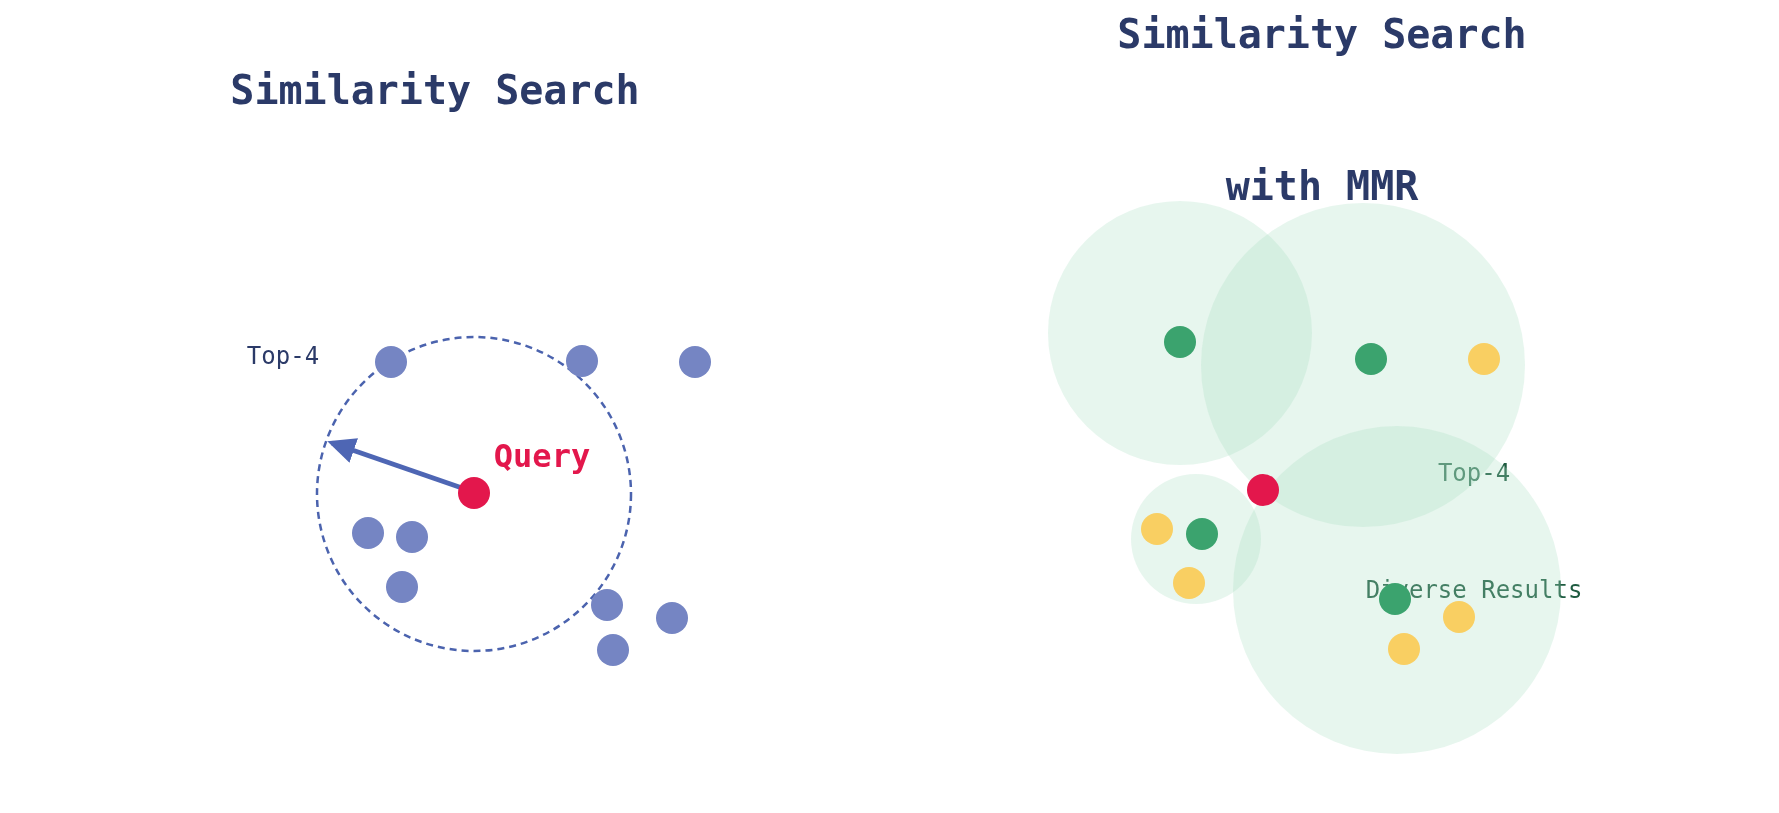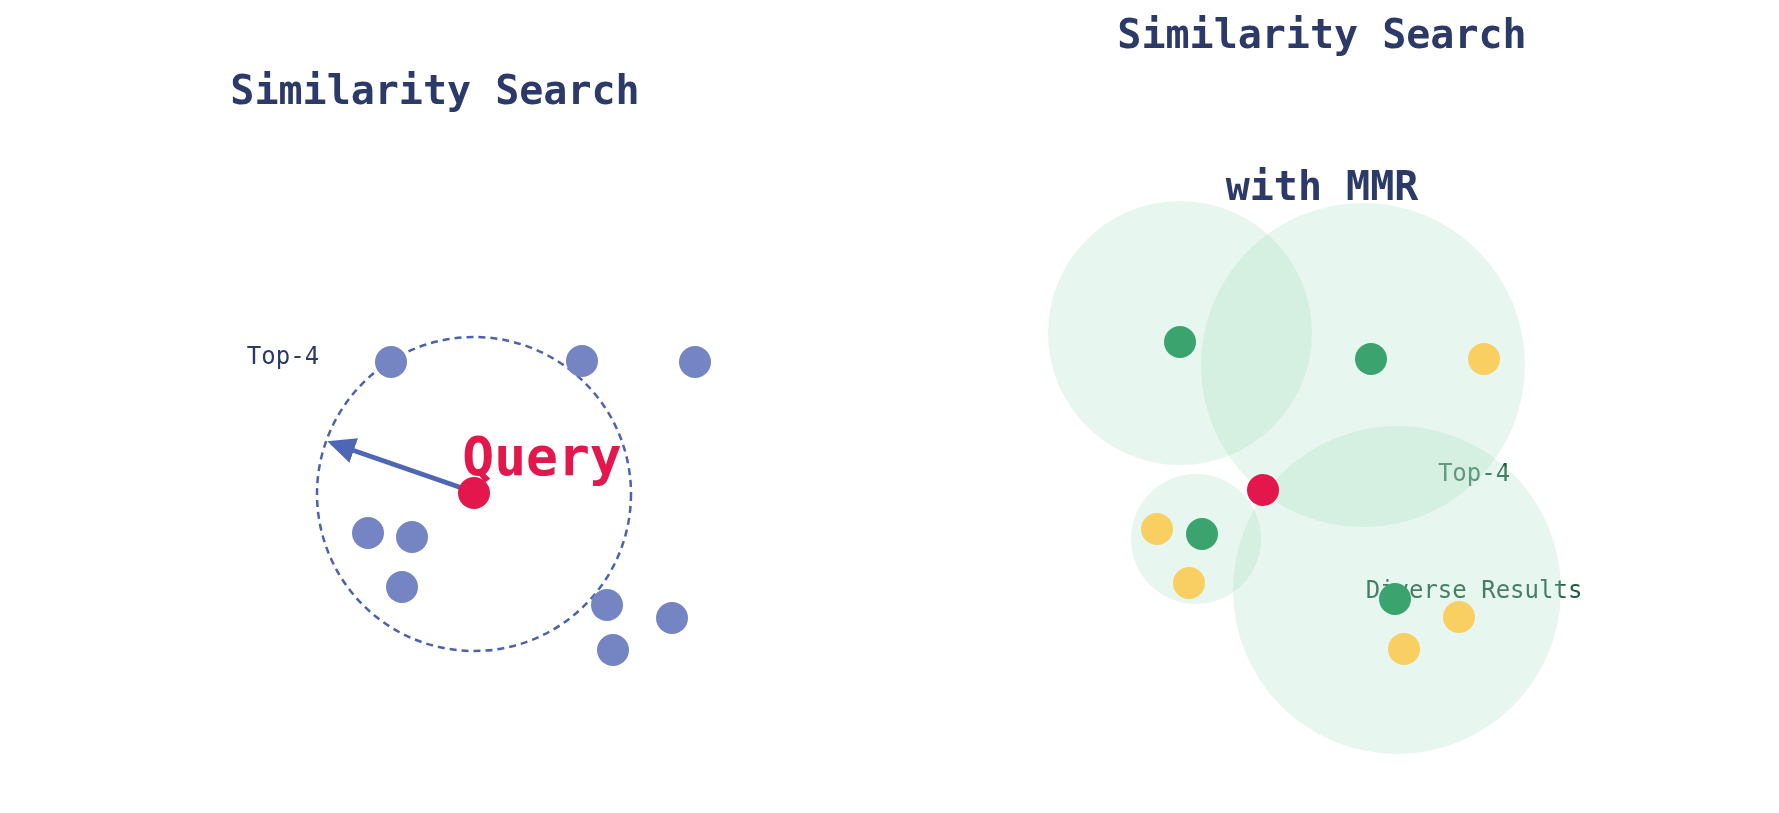--- a/index.html
+++ b/index.html
@@ -26,21 +26,21 @@
     white-space: pre;
   }
   .side-label {
     font-size: 24px;
     font-weight: 500;
     text-align: center;
     white-space: pre;
   }
   .side-label .lbl-line { display: block; }
   .query-label {
-    font-size: 53px;
+    font-size: 32px;
     font-weight: 700;
     white-space: pre;
   }
   .dot {
     position: absolute;
     border-radius: 50%;
     transform: translate(-50%, -50%);
   }
   .cluster {
     position: absolute;

